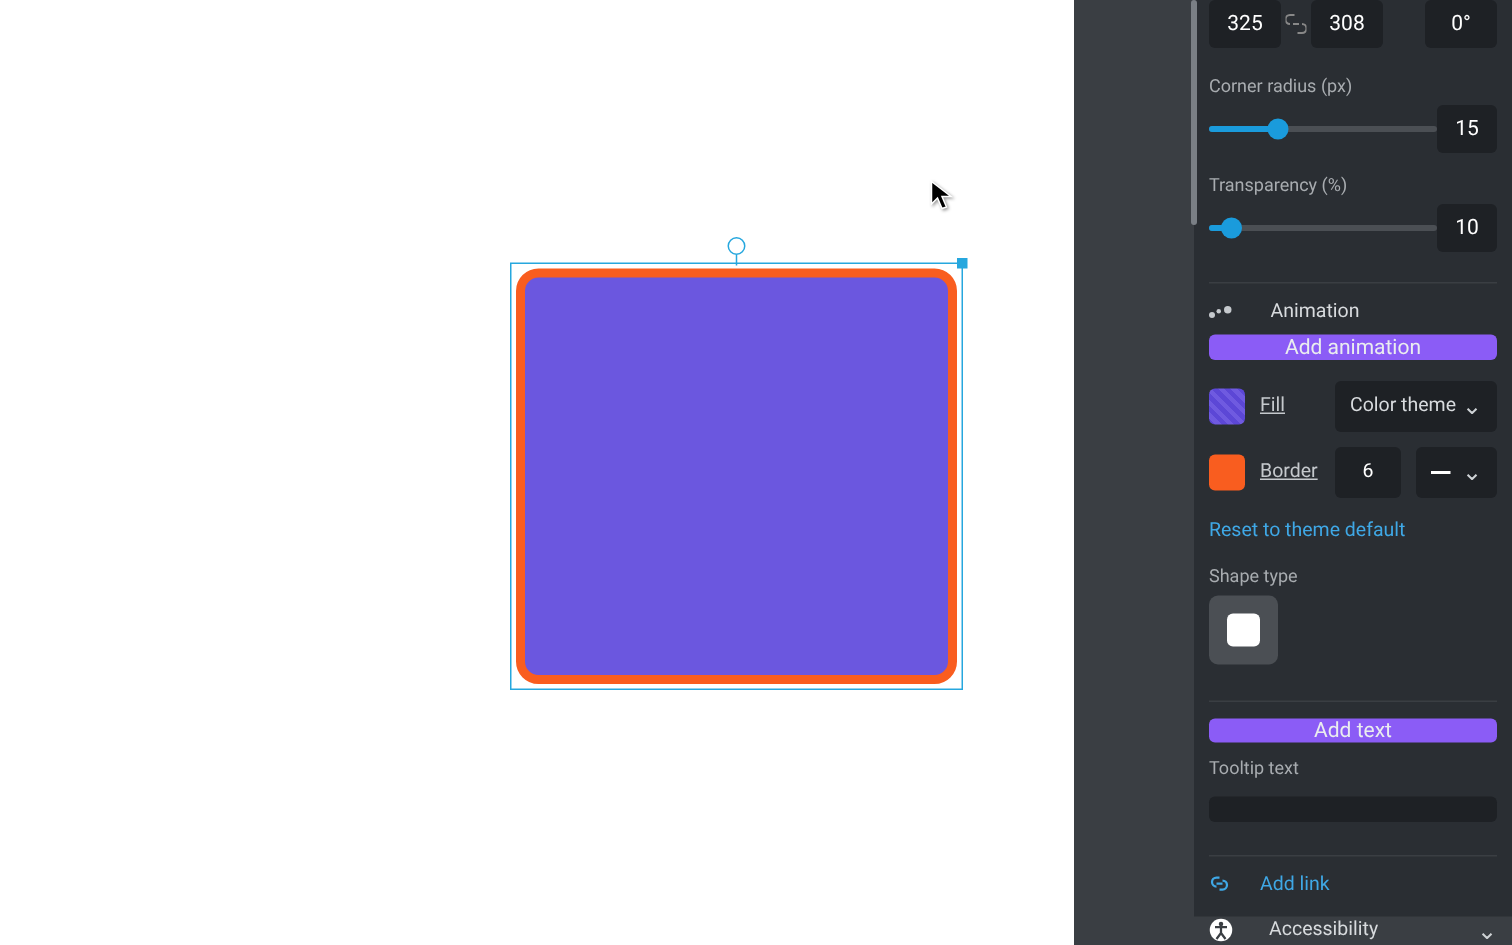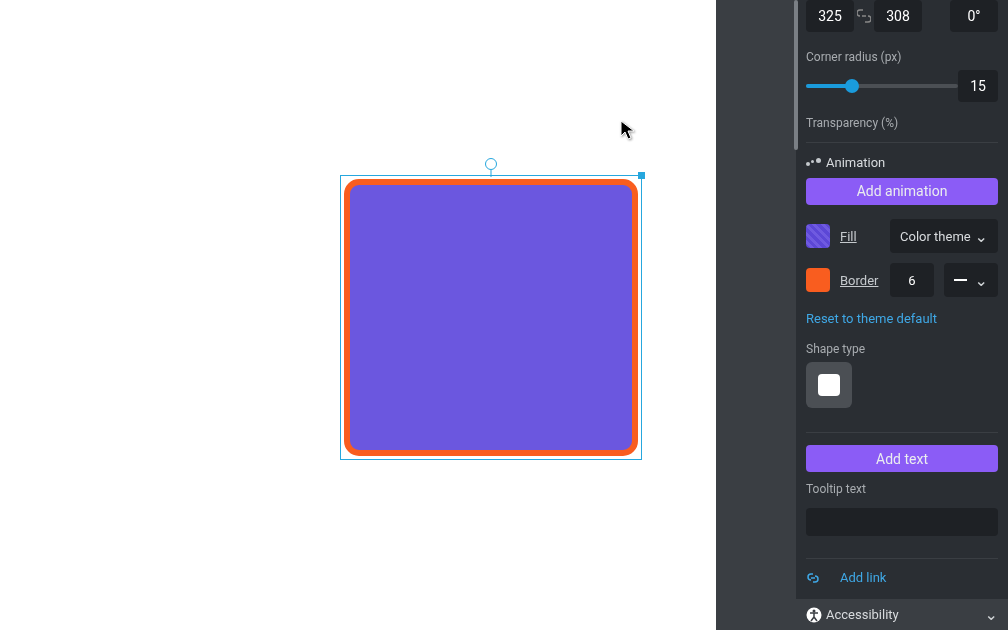--- a/index.html
+++ b/index.html
@@ -32,21 +32,21 @@
 
 .lbl { color: #a8acb0; font-size: 12px; margin: 0 0 6px 0; }
 .slider-row { display: flex; align-items: center; margin-bottom: 14px; }
 .slider { flex: 1; height: 4px; background: #4b4f54; border-radius: 2px; position: relative; cursor: pointer; }
 .slider-fill { position: absolute; left: 0; top: 0; bottom: 0; background: #1a9bdc; border-radius: 2px; }
 .slider-knob { position: absolute; width: 14px; height: 14px; background: #1a9bdc; border-radius: 50%; top: 50%; transform: translate(-50%, -50%); }
 .slider-val { width: 40px; height: 32px; background: #1e2125; border-radius: 4px; display: flex; align-items: center; justify-content: center; color: #fff; font-size: 14px; }
 
 .sep { height: 1px; background: #3a3e43; margin: 6px 0 12px; }
 
-.anim-head { display: flex; align-items: center; gap: 4px; margin-bottom: 8px; }
+.anim-head { display: flex; align-items: center; gap: 25px; margin-bottom: 8px; }
 .anim-icon { width: 16px; height: 12px; position: relative; }
 .anim-icon::before, .anim-icon::after { content:""; position:absolute; background:#c5c9cd; border-radius:50%; }
 .anim-icon::before { width:4px; height:4px; left:0; top:6px; }
 .anim-icon::after { width:5px; height:5px; left:10px; top:2px; }
 .anim-icon-mid { position:absolute; width:3px; height:3px; background:#c5c9cd; border-radius:50%; left:5px; top:4px; }
 
 .btn { background: #8b5cf6; border-radius: 4px; height: 34px; display: flex; align-items: center; justify-content: center; color: #eaedef; cursor: pointer; font-size: 14px; }
 
 .fill-row { display: flex; align-items: center; gap: 10px; margin: 14px 0 10px; }
 .swatch { width: 24px; height: 24px; border-radius: 4px; cursor: pointer; }
@@ -66,21 +66,21 @@
 .shape-type-wrap { margin-bottom: 18px; }
 .shape-type-well { width:46px; height:46px; background:#4b4f54; border-radius:6px; display:flex; align-items:center; justify-content:center; margin-top:6px; cursor:pointer; }
 .shape-type-inner { width:22px; height:22px; background:#fff; border-radius:4px; }
 
 .tooltip-input { width:100%; height:34px; background:#1e2125; border:none; border-radius:4px; margin-top:6px; margin-bottom:16px; color:#fff; padding:0 8px; }
 
 .addlink-row { display:flex; align-items:center; gap:20px; color:#3fa8e6; cursor:pointer; margin-bottom: 14px; }
 .link-icon { width:14px; height:14px; }
 
 .acc-row { display:flex; align-items:center; gap:8px; background:#3a3e43; height:38px; padding:0 10px; margin: 0 -10px 0 -10px; cursor:pointer; justify-content:space-between; }
-.acc-left { display:flex; align-items:center; gap:4px; }
+.acc-left { display:flex; align-items:flex-start; gap:24px; }
 
 .pad10 { padding: 0 10px; }
 </style>
 </head>
 <body>
 
 <div class="canvas-area">
   <div class="shape-frame" id="shape-frame" style="left: 340px; top: 175px; width: 302px; height: 285px;">
     <div class="rotate-handle"></div>
     <div class="rotate-line"></div>
@@ -114,20 +114,27 @@
     <div class="lbl">Corner radius (px)</div>
     <div class="slider-row">
       <div class="slider">
         <div class="slider-fill" style="width:30%"></div>
         <div class="slider-knob" style="left:30%"></div>
       </div>
       <div class="slider-val">15</div>
     </div>
 
     <div class="lbl">Transparency (%)</div>
+    <div class="slider-row">
+      <div class="slider">
+        <div class="slider-fill" style="width:10%"></div>
+        <div class="slider-knob" style="left:10%"></div>
+      </div>
+      <div class="slider-val">10</div>
+    </div>
 
     <div class="sep"></div>
 
     <div class="anim-head">
       <div class="anim-icon">
           <span class="anim-icon-mid"></span>
         </div>
       <span>Animation</span>
     </div>
     <div class="btn">Add animation</div>

